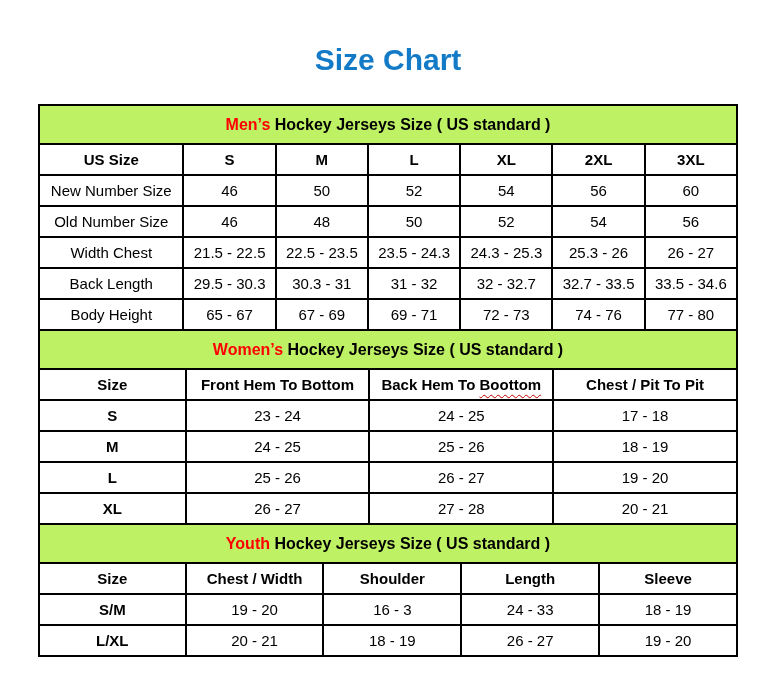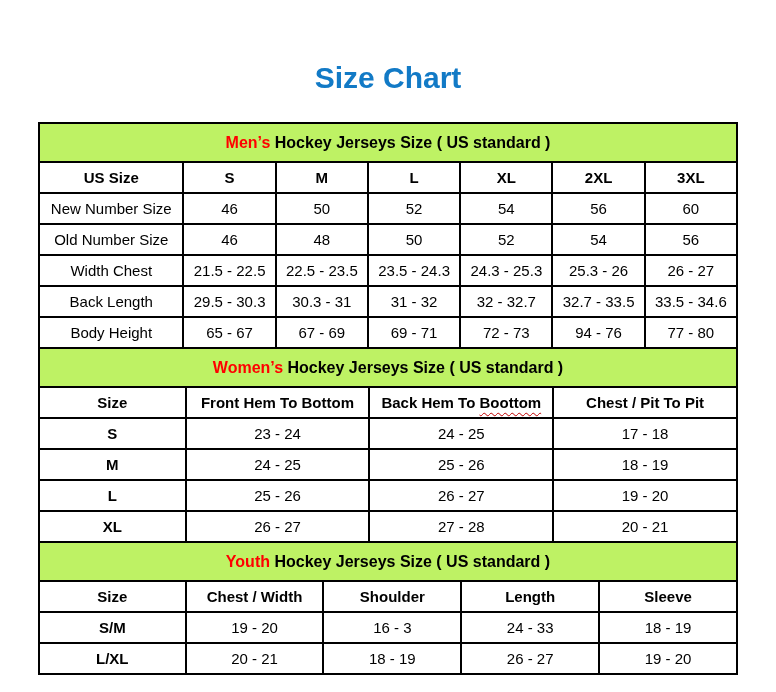--- a/index.html
+++ b/index.html
@@ -8,21 +8,21 @@
     background: #ffffff;
     width: 776px;
     height: 692px;
     overflow: hidden;
     font-family: "Liberation Sans", sans-serif;
   }
   .page {
     width: 776px;
     height: 548px;
     box-sizing: border-box;
-    padding-top: 58px;
+    padding-top: 40px;
   }
   h1.title {
     margin: 0 0 24px 0;
     text-align: center;
     font-size: 30px;
     line-height: 40px;
     font-weight: bold;
     color: #127ac6;
     letter-spacing: 0px;
   }
@@ -150,21 +150,21 @@
             <td>32 - 32.7</td>
             <td>32.7 - 33.5</td>
             <td>33.5 - 34.6</td>
           </tr>
           <tr>
             <td class="row-label">Body Height</td>
             <td>65 - 67</td>
             <td>67 - 69</td>
             <td>69 - 71</td>
             <td>72 - 73</td>
-            <td>94 - 76</td>
+            <td>74 - 76</td>
             <td>77 - 80</td>
           </tr>
         </tbody>
     </table>
 
     <table class="tbl womens">
         <colgroup>
           <col>
           <col>
           <col>

